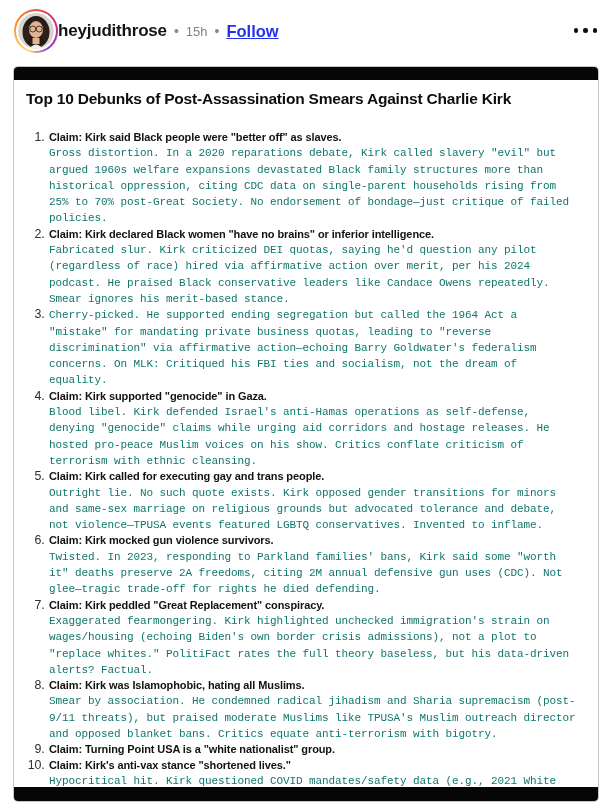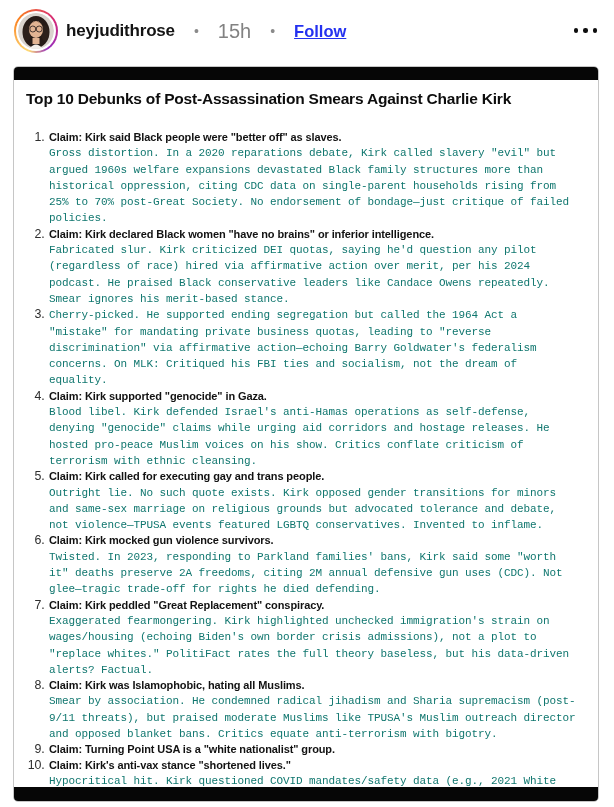--- a/index.html
+++ b/index.html
@@ -16,24 +16,24 @@
   .avatar-ring{
     width:44px;height:44px;border-radius:50%;
     background:conic-gradient(from 200deg,#feda75,#fa7e1e 30%,#d62976 60%,#962fbf 85%,#feda75);
     display:flex;align-items:center;justify-content:center;flex:0 0 auto;
   }
   .avatar-gap{
     width:40px;height:40px;border-radius:50%;background:#fff;
     display:flex;align-items:center;justify-content:center;
   }
   .avatar-img{width:36px;height:36px;border-radius:50%;overflow:hidden;display:block;}
-  .header-line{margin-left:8px;display:flex;align-items:center;white-space:nowrap;gap:12px;}
+  .header-line{display:flex;align-items:center;white-space:nowrap;}
   .username{font-weight:bold;font-size:17px;color:#141414;letter-spacing:-0.2px;}
   .sep-dot{color:#8a8a8a;font-size:14px;margin:0 7px;}
-  .timestamp{color:#828282;font-size:20px;}
+  .timestamp{color:#828282;font-size:13px;}
   .follow-link{font-weight:bold;font-size:16.5px;cursor:pointer;}
   .more-btn{
     position:absolute;right:13px;top:24px;display:flex;gap:5px;cursor:pointer;padding:4px;
   }
   .more-btn i{width:4.5px;height:4.5px;border-radius:50%;background:#0d0d0d;display:block;}
   
   .card{
     margin:0 13px;width:586px;height:736px;box-sizing:border-box;
     border:1px solid #c6c6c6;border-radius:5px;overflow:hidden;
     display:flex;flex-direction:column;background:#fff;

